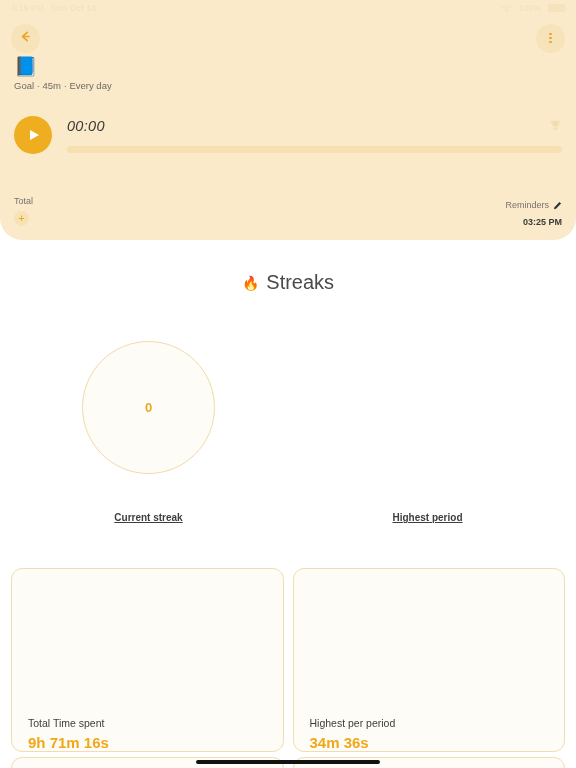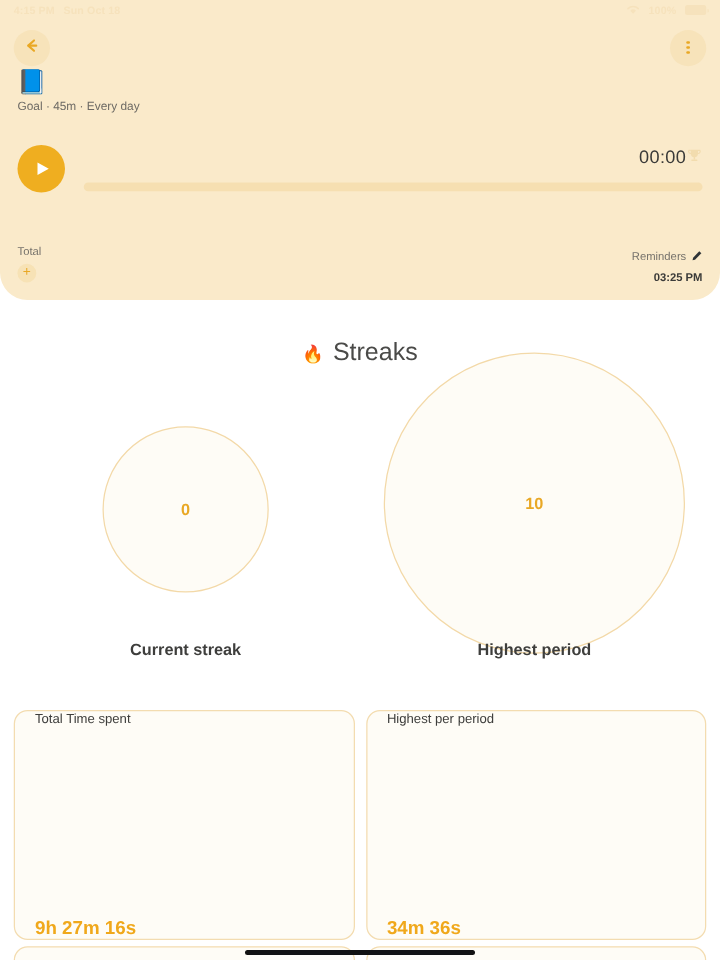--- a/index.html
+++ b/index.html
@@ -144,21 +144,22 @@
     width: 0; height: 0;
     border-left: 9px solid #ffffff;
     border-top: 5.5px solid transparent;
     border-bottom: 5.5px solid transparent;
     margin-left: 3px;
   }
   .timer-col { flex: 1 1 auto; padding-top: 2px; }
   .timer-line {
     display: flex;
     align-items: flex-start;
-    justify-content: flex-end;
+    justify-content: space-between;
+    font-style: italic;
   }
   .timer-value {
     font-size: 14.5px;
     color: #3A3A38;
     letter-spacing: 0.3px;
   }
   .progress-track {
     margin-top: 10px;
     height: 7px;
     width: 100%;
@@ -237,25 +238,26 @@
     align-items: center;
     justify-content: center;
   }
   .streak-num {
     font-size: 13px;
     font-weight: bold;
     color: #E9A825;
   }
   .streak-caption {
     position: absolute;
-    font-size: 13px;
+    font-size: 10px;
     font-weight: bold;
     color: #3E3E3C;
     text-align: center;
     white-space: nowrap;
+    text-decoration: underline;
   }
   #circle-current { left: 82px; top: 61px; width: 133px; height: 133px; }
   #caption-current { left: 82px; top: 232px; width: 133px; }
   #circle-highest { left: 307px; top: 2px; width: 241px; height: 241px; }
   #caption-highest { left: 307px; top: 232px; width: 241px; }
 
   
   .cards {
     position: absolute;
     left: 11px; top: 568px;
@@ -265,21 +267,21 @@
   }
   .stat-card {
     flex: 1 1 0;
     height: 184px;
     background: #FEFCF6;
     border: 1px solid #F3DCB0;
     border-radius: 11px;
     padding: 0 16px;
     display: flex;
     flex-direction: column;
-    justify-content: space-between;
+    justify-content: flex-end;
   }
   .stat-label {
     font-size: 10.5px;
     color: #3D3D3B;
   }
   .stat-value {
     margin-top: 5px;
     font-size: 15px;
     font-weight: bold;
     color: #F0A81B;
@@ -405,30 +407,27 @@
   <span class="flame">🔥</span>
   <span class="streaks-title">Streaks</span>
 </div>
 
 <div class="streak-area">
   <div class="streak-circle" id="circle-current">
     <span class="streak-num">0</span>
   </div>
   <div class="streak-caption" id="caption-current">Current streak</div>
 
-  <div class="streak-circle" id="circle-highest">
-    <span class="streak-num">10</span>
-  </div>
   <div class="streak-caption" id="caption-highest">Highest period</div>
 </div>
 
 <div class="cards">
   <div class="stat-card">
     <div class="stat-label">Total Time spent</div>
-    <div class="stat-value">9h 27m 16s</div>
+    <div class="stat-value">9h 71m 16s</div>
   </div>
   <div class="stat-card">
     <div class="stat-label">Highest per period</div>
     <div class="stat-value">34m 36s</div>
   </div>
 </div>
 
 <div class="cards-peek">
   <div class="peek-card"></div>
   <div class="peek-card"></div>

